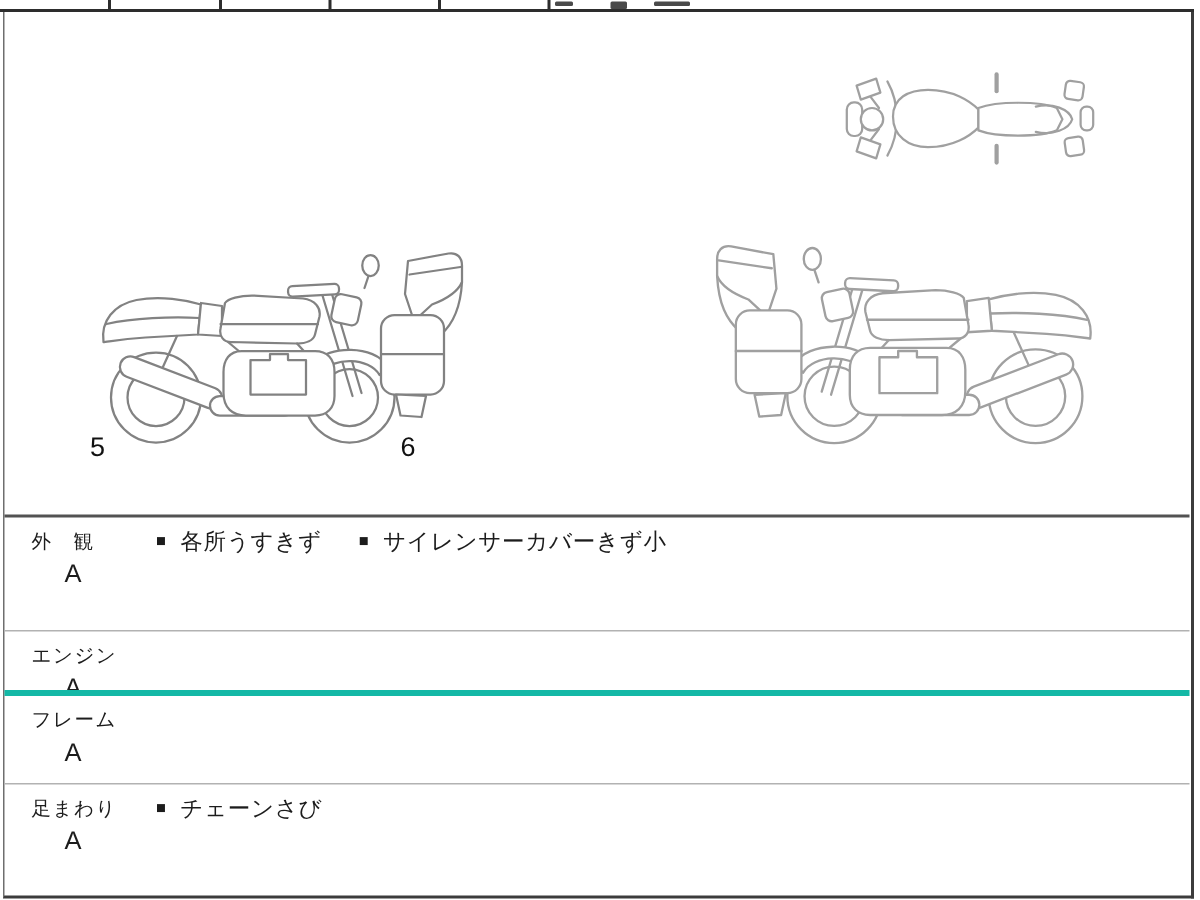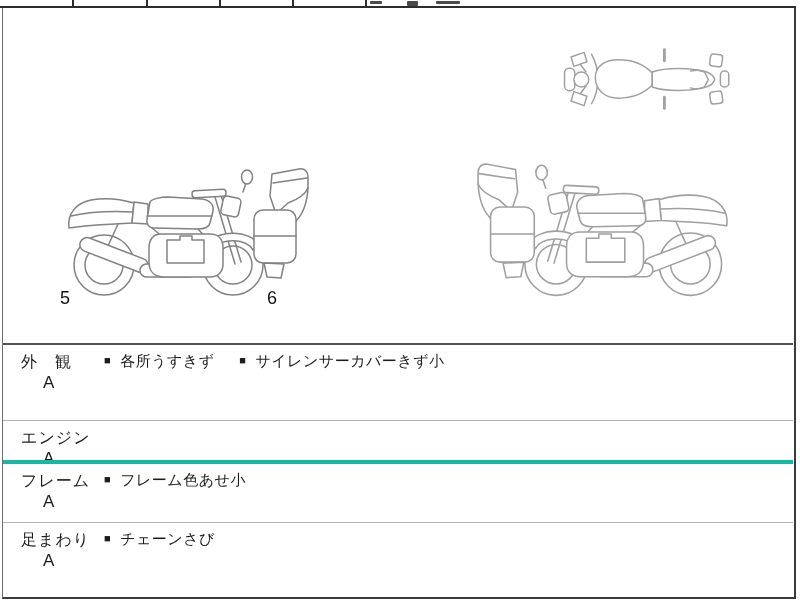--- a/index.html
+++ b/index.html
@@ -15,21 +15,21 @@
   .docbox{
     position:absolute;left:2px;top:8px;width:791px;height:589px;
     border-left:1px solid #6e6e6e;border-right:2px solid #3c3c3c;border-bottom:2px solid #3c3c3c;
   }
   
   .secrow{position:absolute;left:3px;width:790px;}
   .row1{top:343px;height:77px;border-top:2px solid #525252;}
   .row2{top:420px;height:53px;border-top:1px solid #b2b2b2;}
   .row3{top:460px;height:49px;border-top:4px solid #14b8a6;}
   .row4{top:522px;height:75px;border-top:1px solid #b2b2b2;text-align:right;}
-  .seclabel{position:absolute;left:18px;top:7px;font-size:16px;letter-spacing:1px;white-space:pre;}
+  .seclabel{position:absolute;left:18px;top:7px;font-size:13px;letter-spacing:1px;white-space:pre;}
   .secgrade{position:absolute;left:40px;top:28px;font-size:17px;}
   .secnotes{position:absolute;left:101px;top:7px;font-size:15px;letter-spacing:0.5px;white-space:nowrap;}
   .note{margin-right:20px;}
   .bullet{font-size:11px;margin-right:9px;position:relative;top:-2px;}
   
   .ptlabel{position:absolute;font-size:18px;color:#111;}
   .bikesvg{position:absolute;}
   .mirrored{transform:scaleX(-1);}
 </style>
 </head>
@@ -145,23 +145,20 @@
   </div>
 
   <div class="secrow row2">
     <span class="seclabel">エンジン</span>
     <span class="secgrade">A</span>
   </div>
 
   <div class="secrow row3">
     <span class="seclabel">フレーム</span>
     <span class="secgrade">A</span>
-    <span class="secnotes">
-      <span class="note"><span class="bullet">■</span><span>フレーム色あせ小</span></span>
-    </span>
   </div>
 
   <div class="secrow row4">
     <span class="seclabel">足まわり</span>
     <span class="secgrade">A</span>
     <span class="secnotes">
       <span class="note"><span class="bullet">■</span><span>チェーンさび</span></span>
     </span>
   </div>
 

